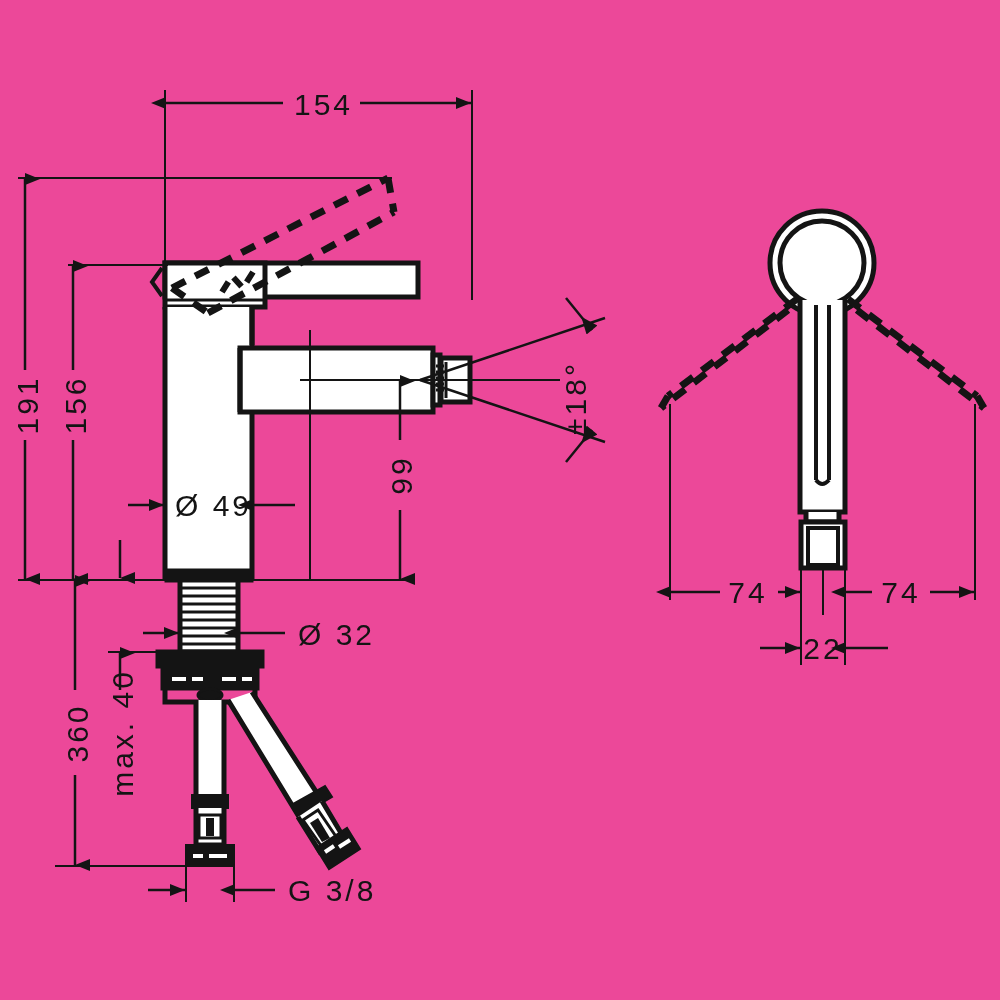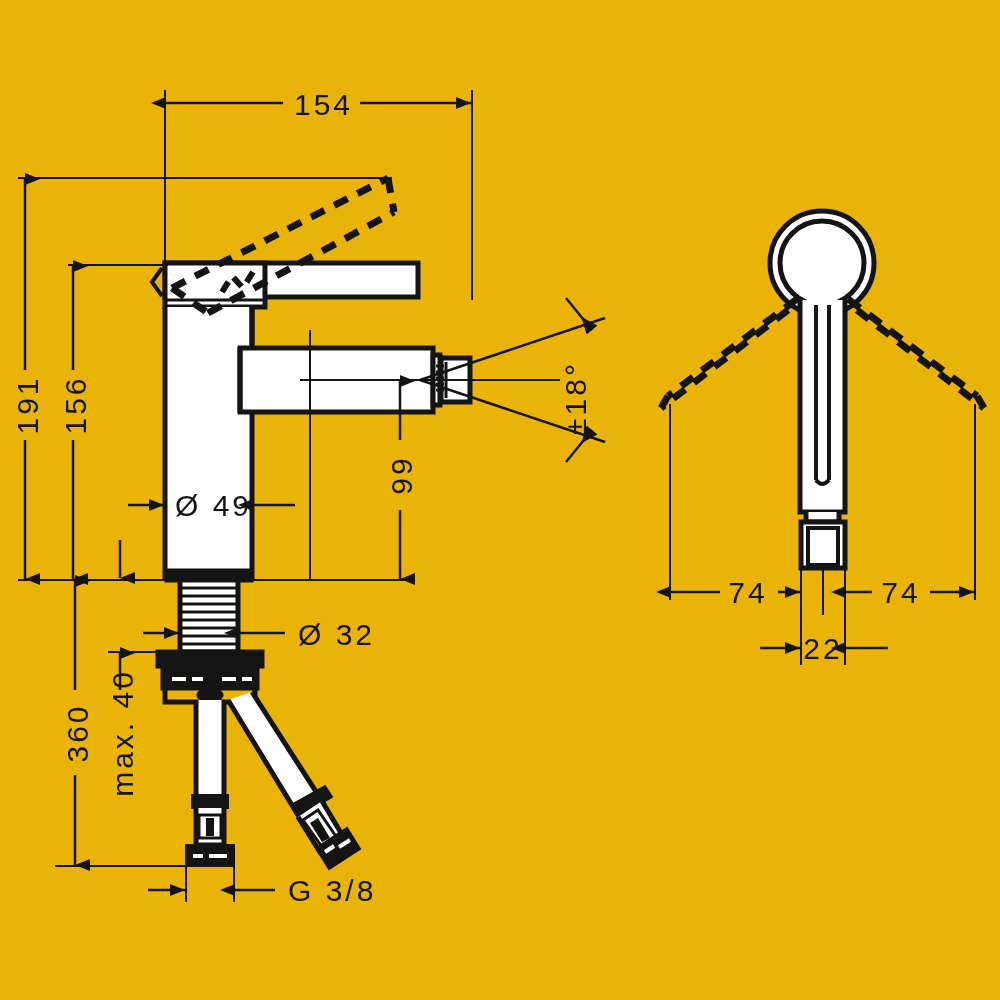--- a/index.html
+++ b/index.html
@@ -8,21 +8,21 @@
     padding: 0;
     background: #ffffff;
   }
   body {
     font-family: "Liberation Sans", sans-serif;
   }
   #stage {
     position: relative;
     width: 1000px;
     height: 1000px;
-    background: #eab308;
+    background: #ec4899;
     overflow: hidden;
   }
   #drawing {
     position: absolute;
     left: 0;
     top: 0;
     width: 1000px;
     height: 1000px;
   }
   .dimtext {

